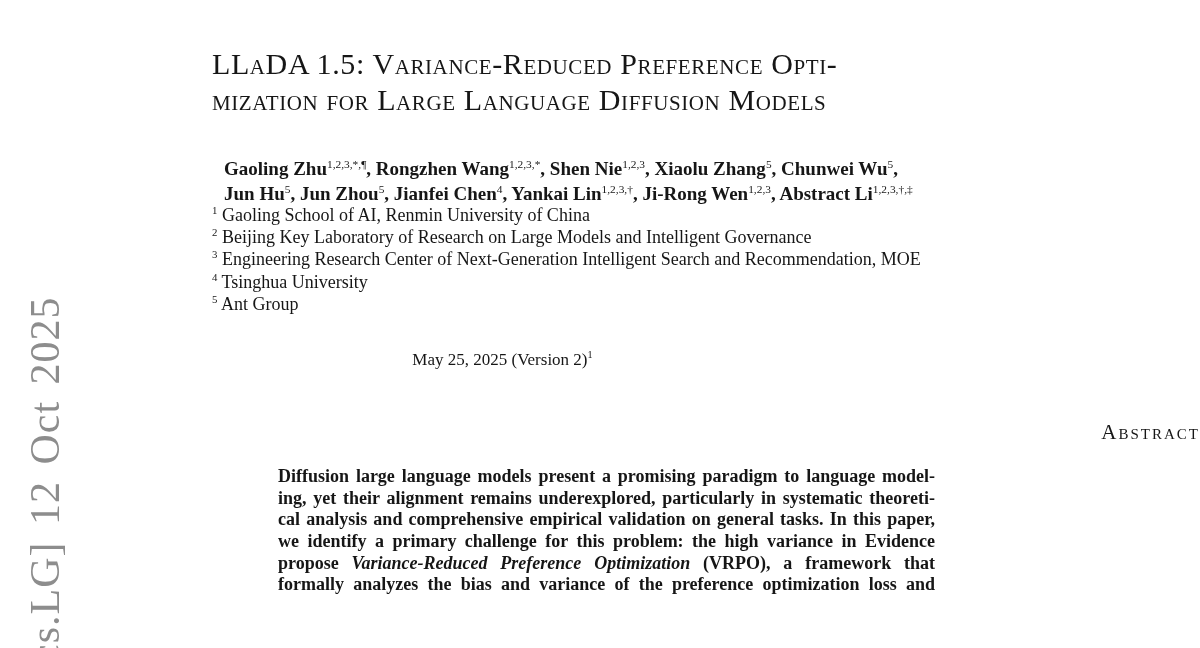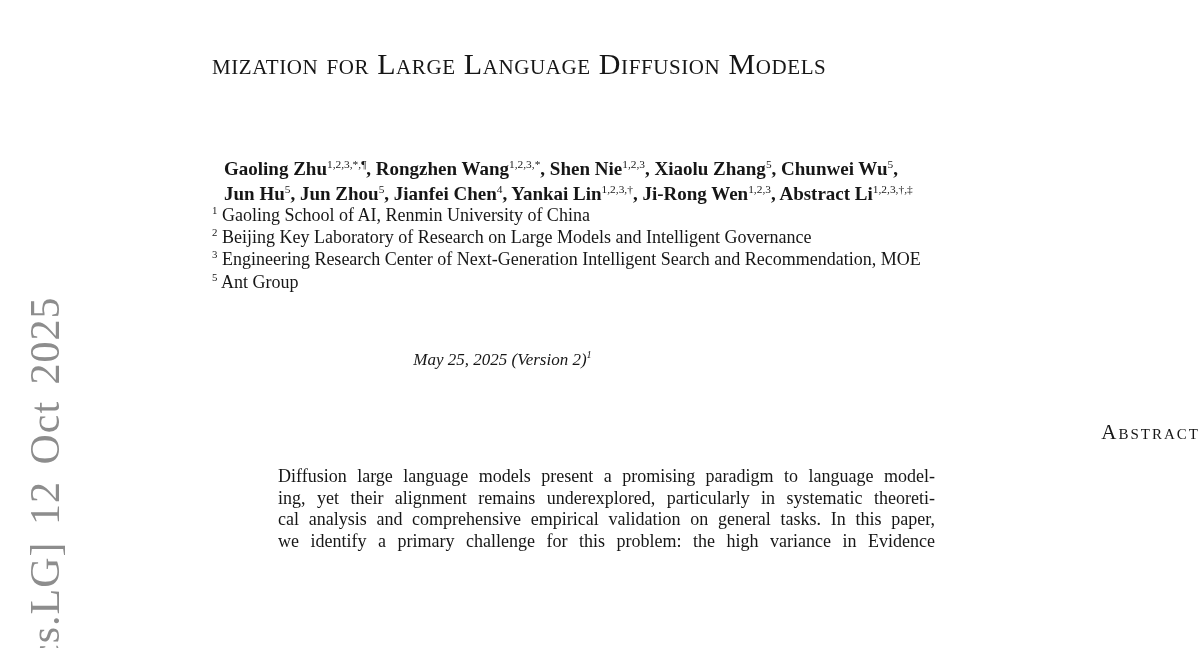--- a/index.html
+++ b/index.html
@@ -60,69 +60,73 @@
     line-height: 22.2px;
     white-space: nowrap;
   }
 
   
   .date {
     position: absolute;
     left: 0; top: 350px; width: 1005px;
     text-align: center;
     font-size: 17px;
-    font-style: italic;
   }
 
   
   .abs-heading {
     position: absolute;
     left: 0; top: 420px; width: 1200px;
     text-align: right;
     font-size: 21px;
     font-variant: small-caps;
     letter-spacing: 2px;
   }
   .abstract {
     position: absolute;
     left: 278px; top: 466px; width: 657px;
     font-size: 18px;
     line-height: 21.65px;
   }
   .abs-line {
     text-align: justify;
     text-align-last: justify;
+    font-weight: bold;
   }
   .it { font-style: italic; }
 </style>
 </head>
 <body style="background: rgb(255, 255, 255); color: rgb(22, 22, 22);">
 
 <div class="watermark" style="color: rgb(141, 141, 141);">cs.LG] 12 Oct 2025</div>
 
 <div class="title">
+  <div>LLaDA 1.5: Variance-Reduced Preference Opti-</div>
   <div>mization for Large Language Diffusion Models</div>
 </div>
 
 <div class="authors">
   <div id="authors-line1"><span>Gaoling Zhu</span><sup>1,2,3,*,¶</sup>, <span>Rongzhen Wang</span><sup>1,2,3,*</sup>, <span>Shen Nie</span><sup>1,2,3</sup>, <span>Xiaolu Zhang</span><sup>5</sup>, <span>Chunwei Wu</span><sup>5</sup>,</div>
   <div id="authors-line2"><span>Jun Hu</span><sup>5</sup>, <span>Jun Zhou</span><sup>5</sup>, <span>Jianfei Chen</span><sup>4</sup>, <span>Yankai Lin</span><sup>1,2,3,†</sup>, <span>Ji-Rong Wen</span><sup>1,2,3</sup>, <span>Abstract Li</span><sup>1,2,3,†,‡</sup></div>
 </div>
 
 <div class="affils" id="affils">
     <div><sup>1</sup> Gaoling School of AI, Renmin University of China</div>
     <div><sup>2</sup> Beijing Key Laboratory of Research on Large Models and Intelligent Governance</div>
     <div><sup>3</sup> Engineering Research Center of Next-Generation Intelligent Search and Recommendation, MOE</div>
+    <div><sup>4</sup> Tsinghua University</div>
     <div><sup>5</sup> Ant Group</div>
   </div>
 
 <div class="date">
   <span>May 25, 2025 (Version 2)</span><sup>1</sup>
 </div>
 
 <div class="abs-heading">Abstract</div>
 
 <div class="abstract" id="abstract-body">
     <div class="abs-line"><span>Diffusion large language models present a promising paradigm to language model-</span></div>
     <div class="abs-line"><span>ing, yet their alignment remains underexplored, particularly in systematic theoreti-</span></div>
     <div class="abs-line"><span>cal analysis and comprehensive empirical validation on general tasks. In this paper,</span></div>
     <div class="abs-line"><span>we identify a primary challenge for this problem: the high variance in Evidence</span></div>
+    <div class="abs-line"><span>propose </span><span class="it">Variance-Reduced Preference Optimization</span><span> (VRPO), a framework that</span></div>
+    <div class="abs-line"><span>formally analyzes the bias and variance of the preference optimization loss and</span></div>
   </div>
 
 </body></html>

